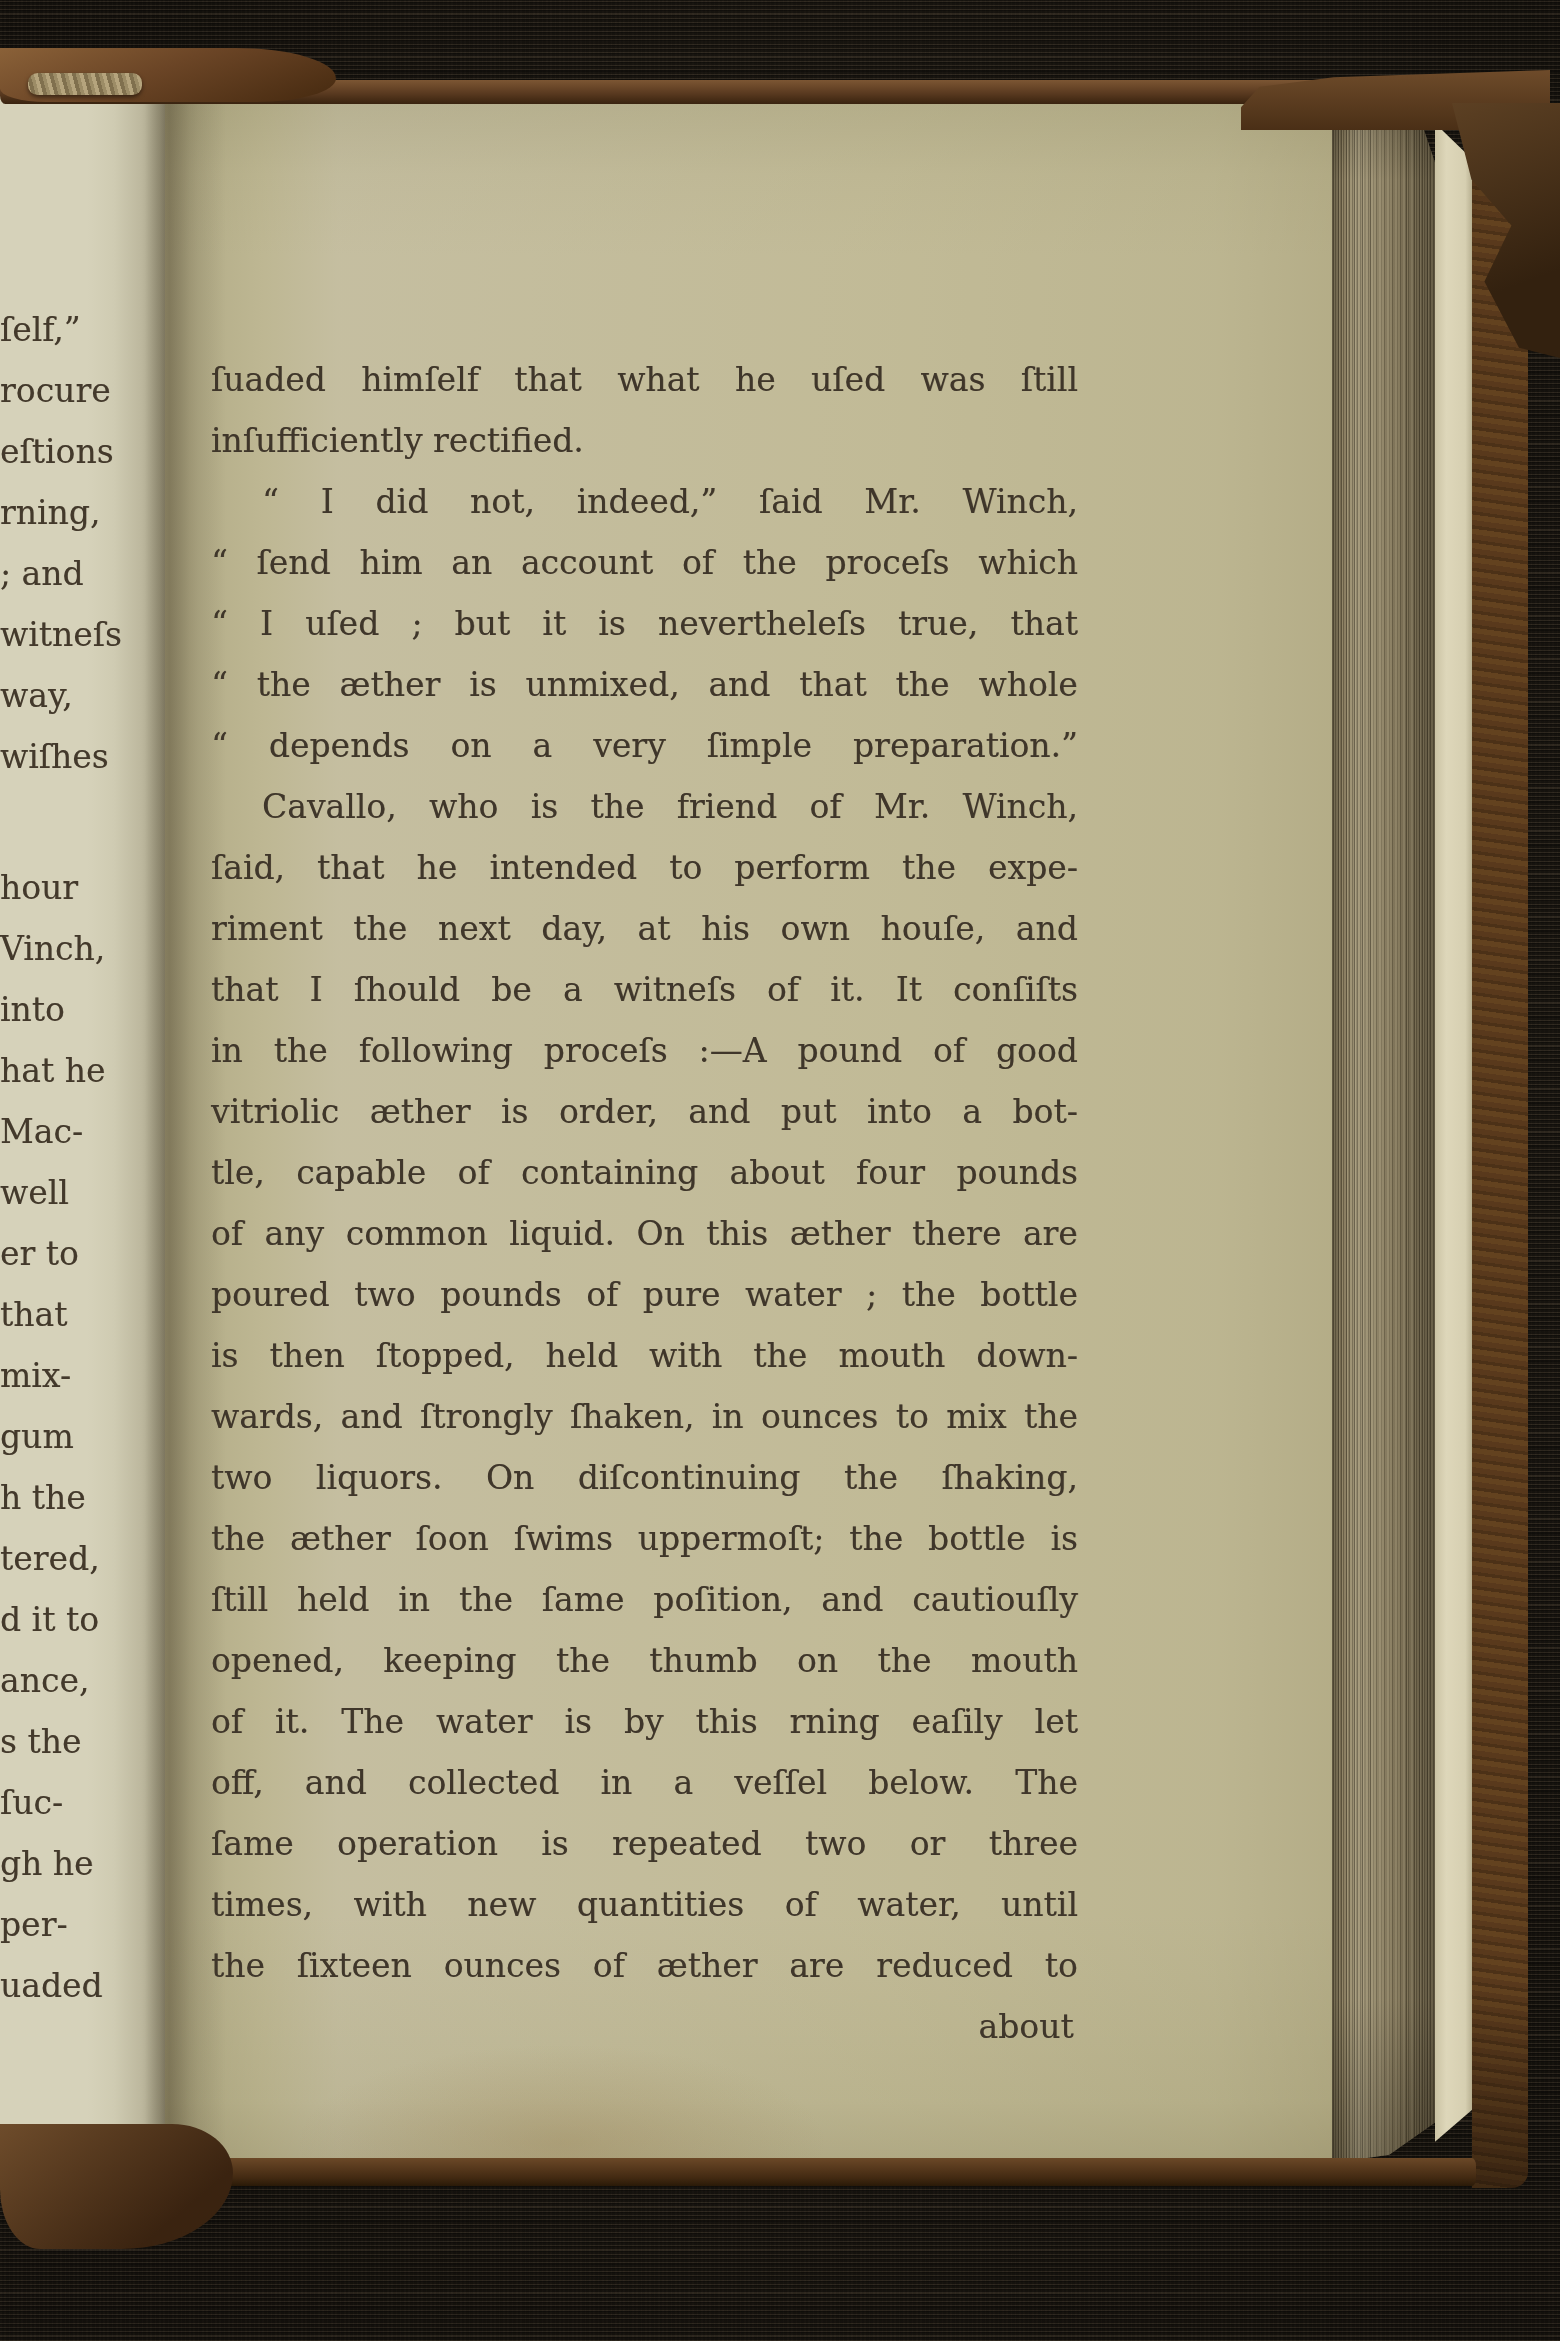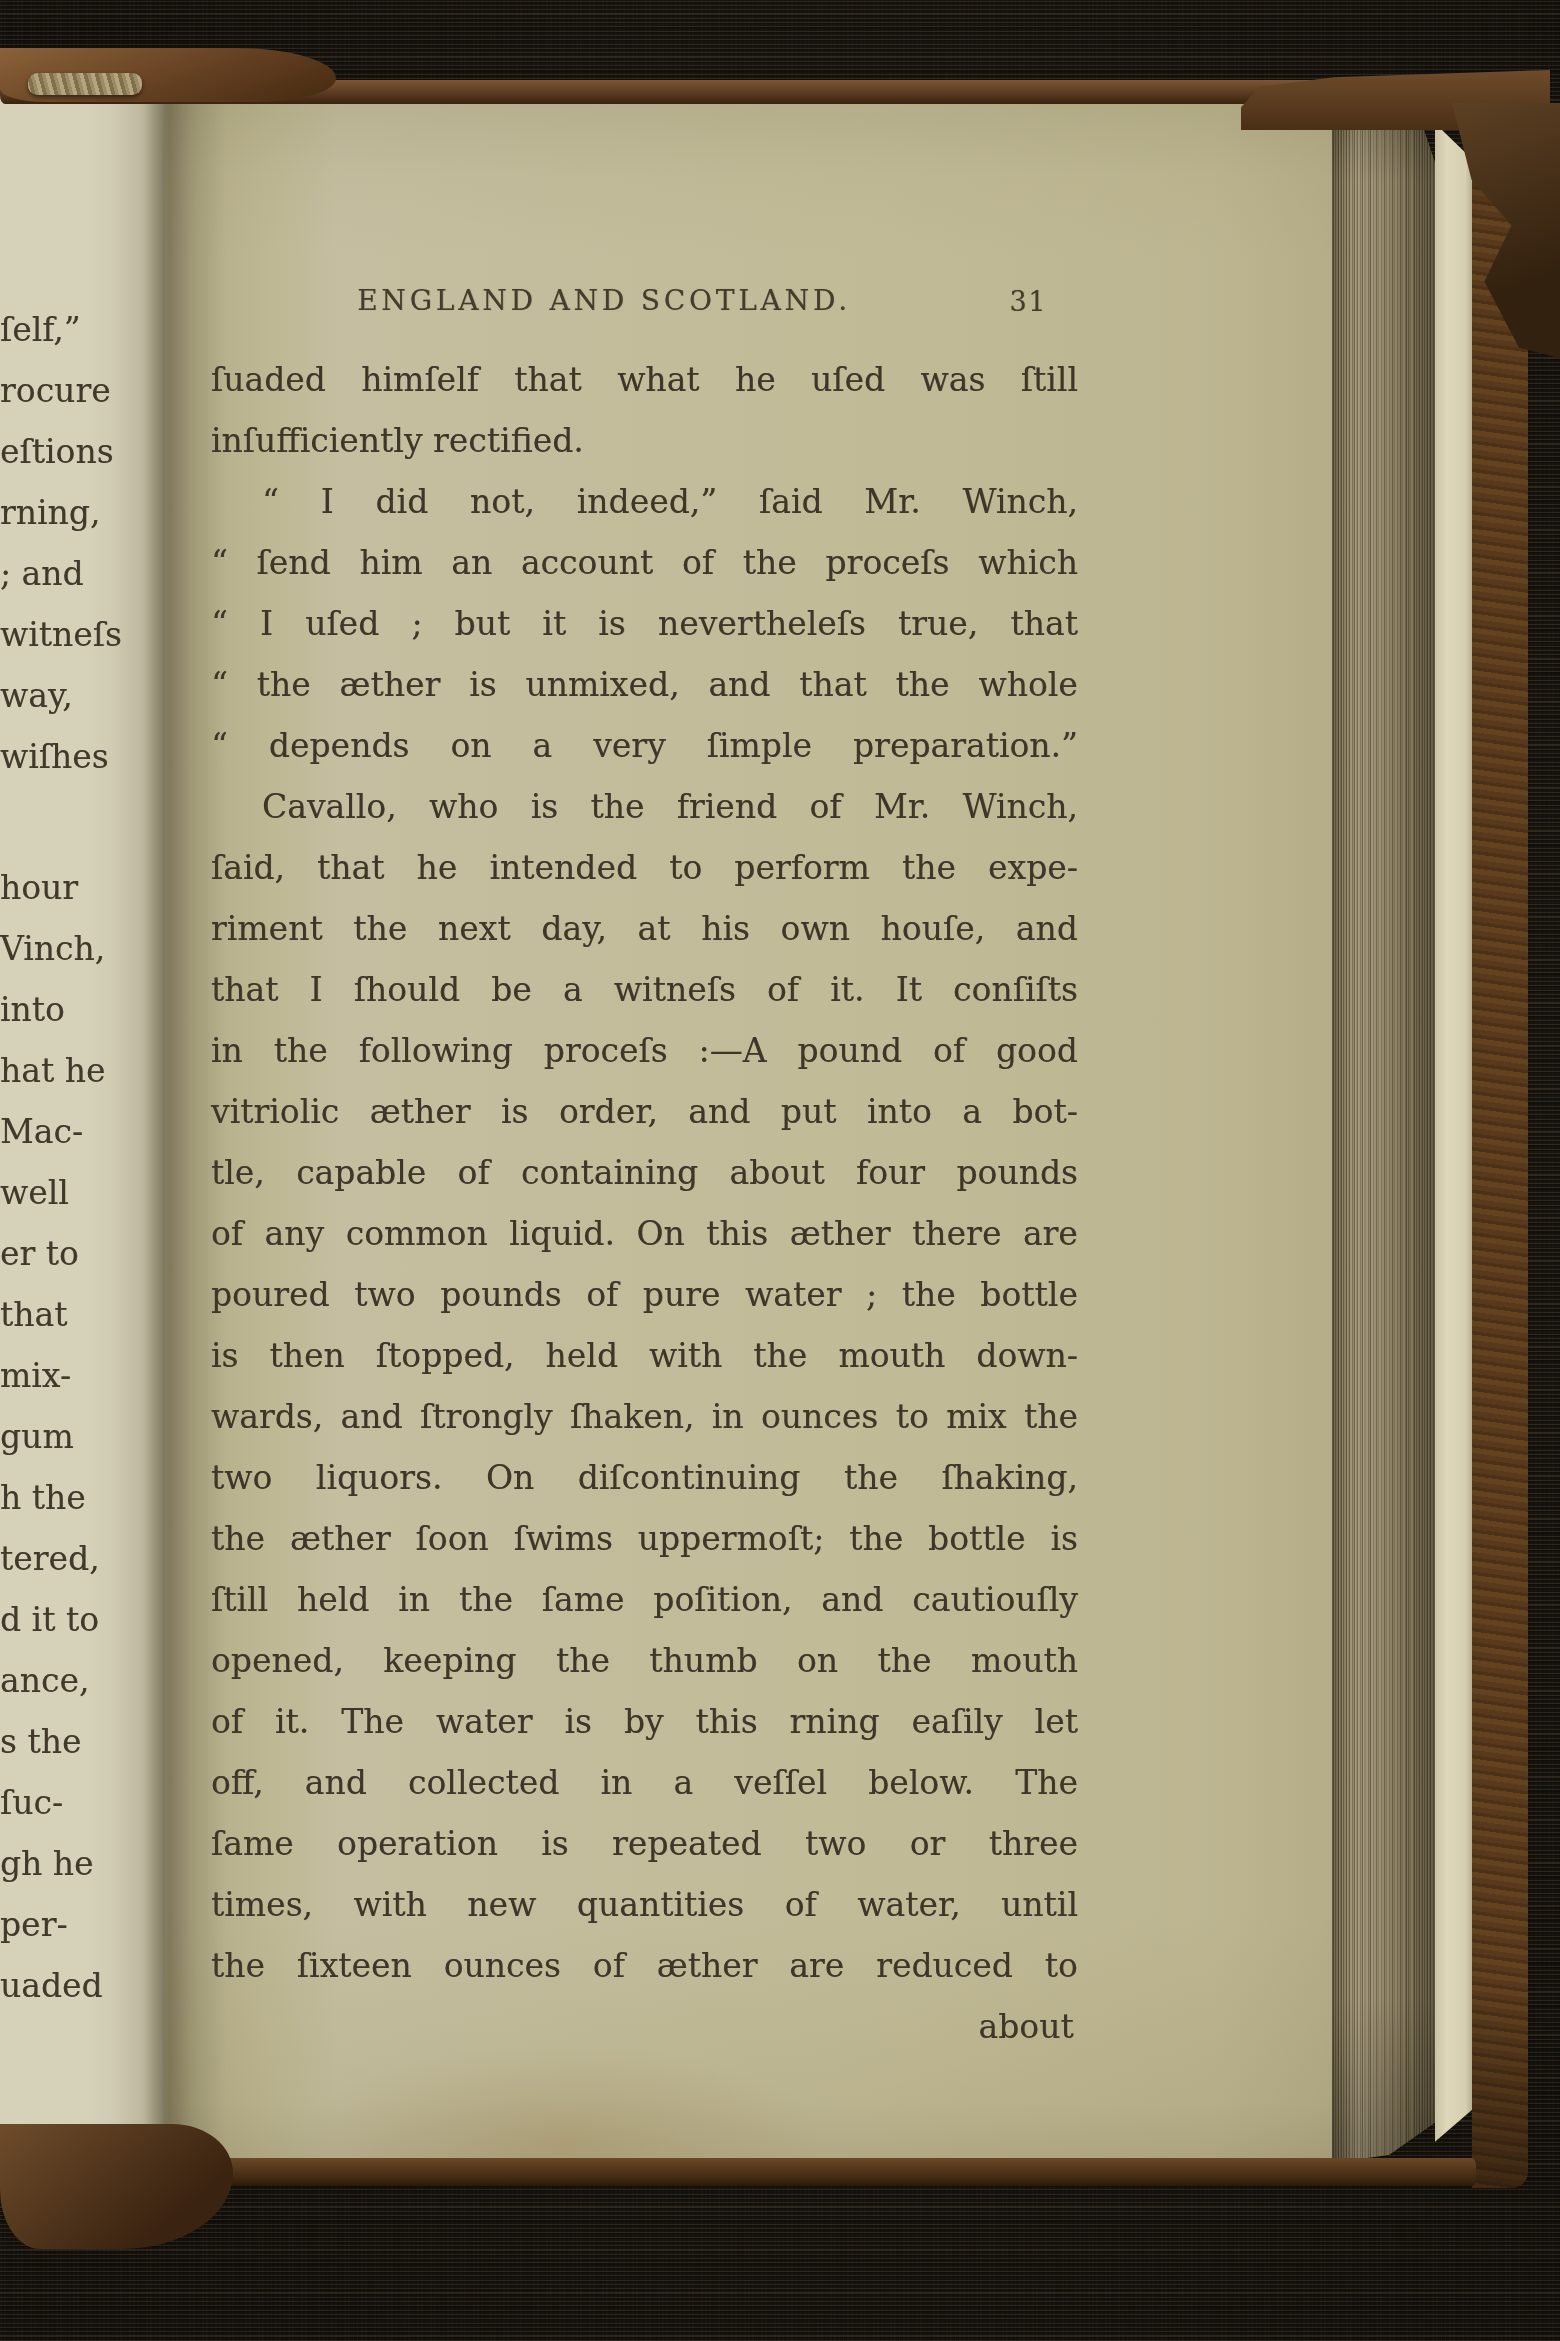--- a/index.html
+++ b/index.html
@@ -125,24 +125,20 @@
           <div class="bline">s the</div>
           <div class="bline">ſuc-</div>
           <div class="bline">gh he</div>
           <div class="bline">per-</div>
           <div class="bline">uaded</div>
         </div>
     </div>
   </div>
 
   <div class="page-main">
-    <div class="header-row">
-      <div class="running-title">ENGLAND AND SCOTLAND.</div>
-      <div class="pageno">31</div>
-    </div>
     <div class="body-text">
         <div class="bline just">
           <span>ſuaded</span>
           <span>himſelf</span>
           <span>that</span>
           <span>what</span>
           <span>he</span>
           <span>uſed</span>
           <span>was</span>
           <span>ſtill</span>

